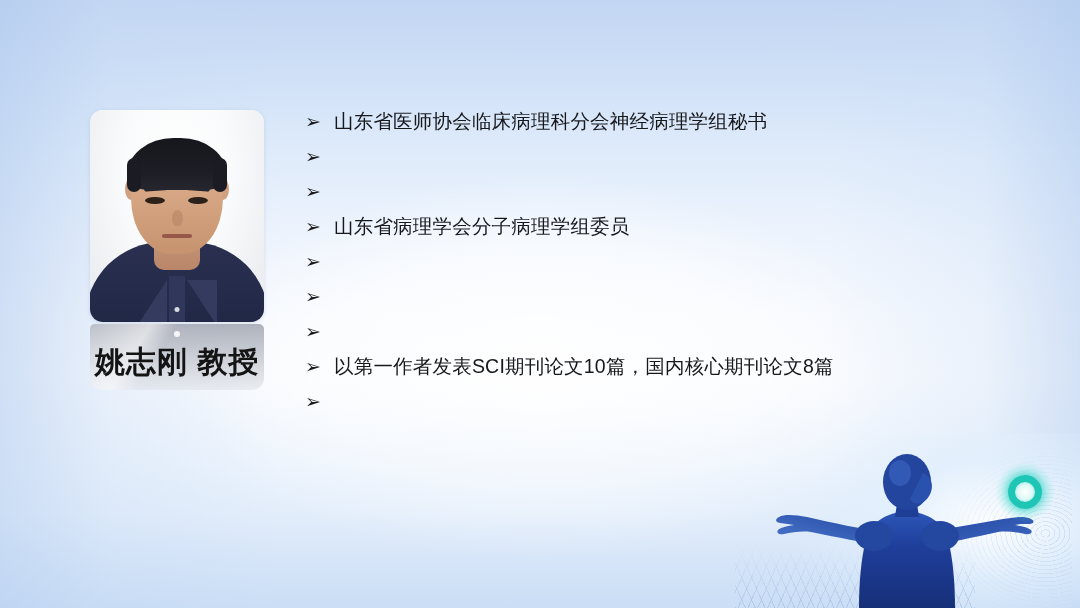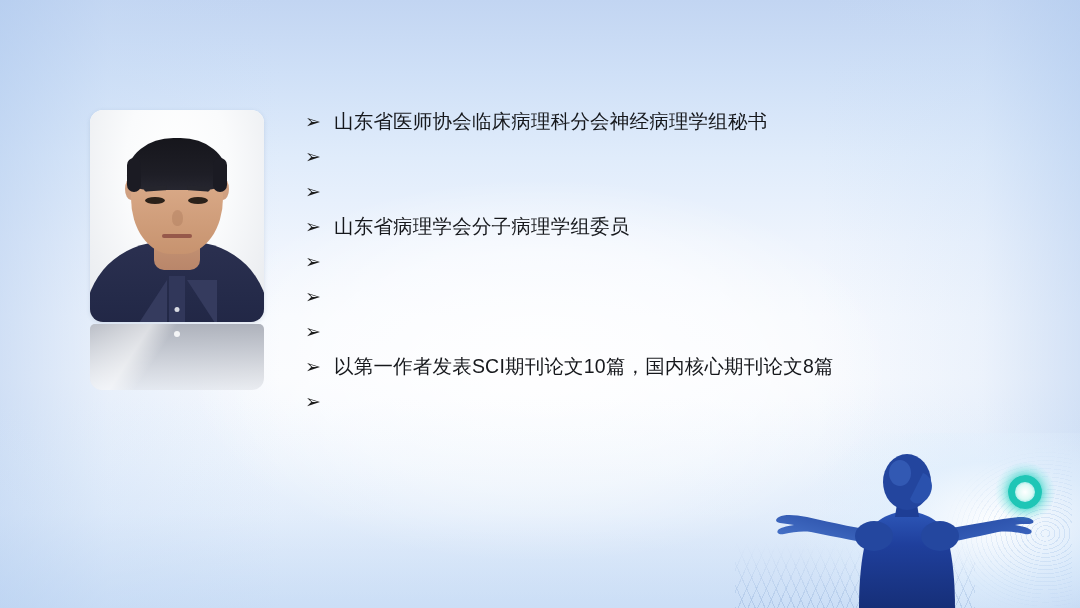--- a/index.html
+++ b/index.html
@@ -428,20 +428,21 @@
       <div class="ph-brow-r"></div>
       <div class="ph-eye-l"></div>
       <div class="ph-eye-r"></div>
       <div class="ph-nose"></div>
       <div class="ph-mouth"></div>
     </div>
 
     <div class="reflection">
       <div class="reflection-sheen"></div>
       <div class="reflection-dot"></div>
+      <div class="speaker-name">姚志刚  教授</div>
     </div>
 
   </div>
 
   <div class="bio-list">
 
     <div class="bio-item">
       <span class="bio-marker">➢</span>
       <span class="bio-text">山东省医师协会临床病理科分会神经病理学组秘书</span>
     </div>

